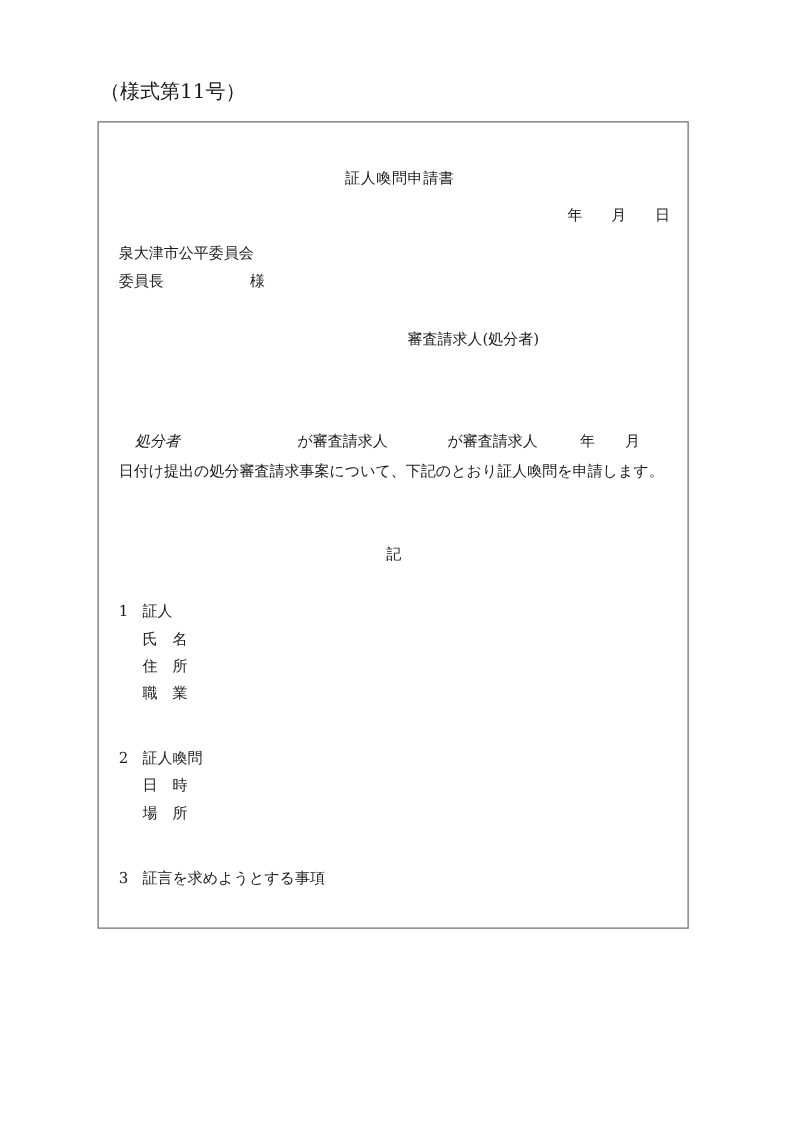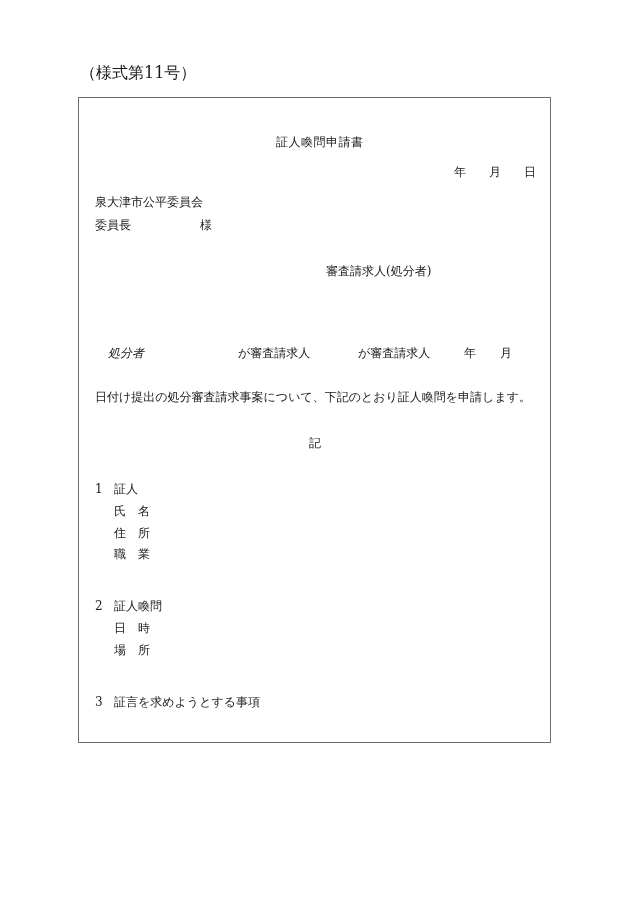--- a/index.html
+++ b/index.html
@@ -34,21 +34,21 @@
     .date-d { left: 524px; top: 166px; }
     .addressee-org { left: 95px; top: 196px; }
     .addressee-title { left: 95px; top: 219px; font-family: Liberation Serif, serif; }
     .addressee-honorific { left: 200px; top: 219px; }
     .requester-label { left: 326px; top: 265px; }
     .body-1a { left: 108px; top: 347px; font-style: italic; }
     .body-1b { left: 214px; top: 347px; margin-left: 24px; }
     .body-1c { left: 358px; top: 347px; }
     .body-1d { left: 464px; top: 347px; }
     .body-1e { left: 500px; top: 347px; }
-    .body-2 { left: 95px; top: 391px; }
+    .body-2 { left: 95px; top: 371px; }
     .ki { left: 309px; top: 437px; }
     .num { left: 95px; }
     .item-label { left: 114px; text-align: right; }
     .sub-a { left: 114px; }
     .sub-b { left: 138px; }
     .row-1 { top: 483px; }
     .row-1a { top: 505px; }
     .row-1b { top: 527px; }
     .row-1c { top: 548px; }
     .row-2 { top: 600px; }

